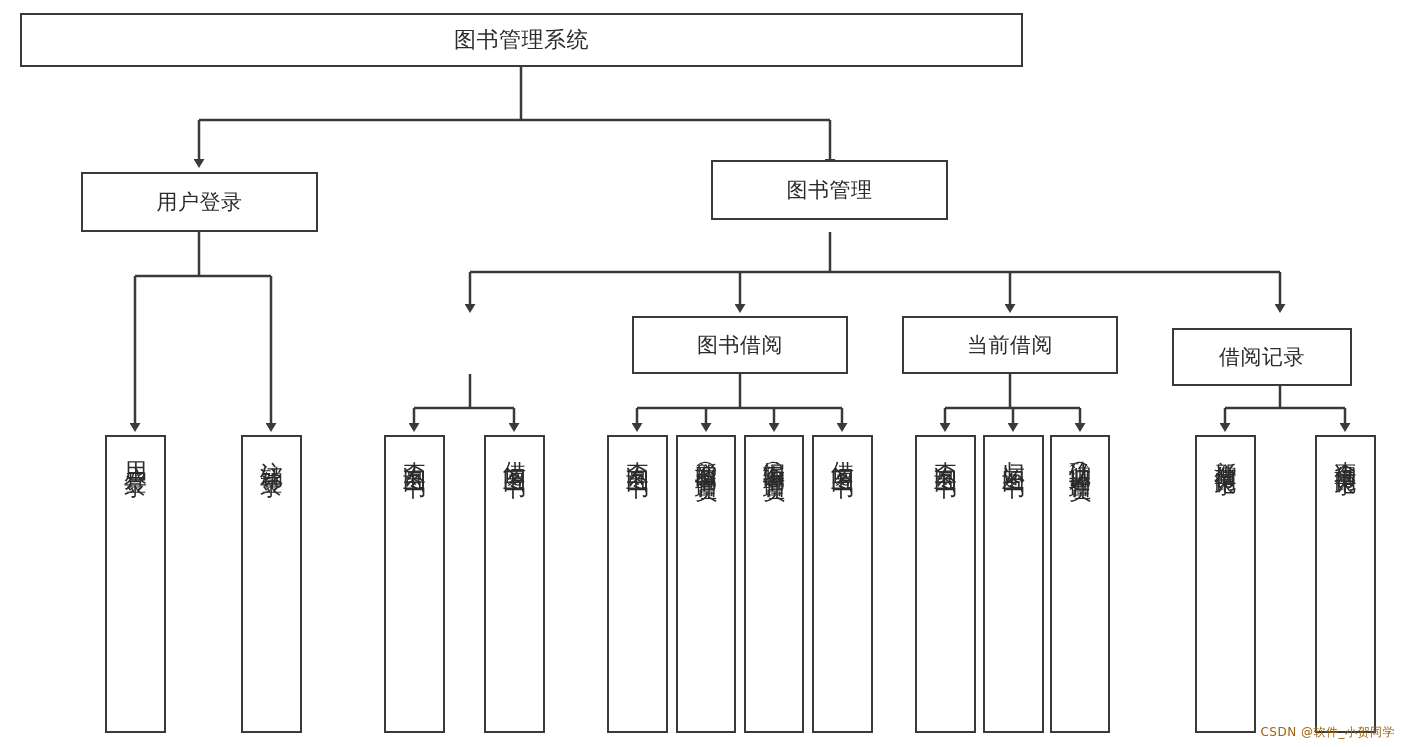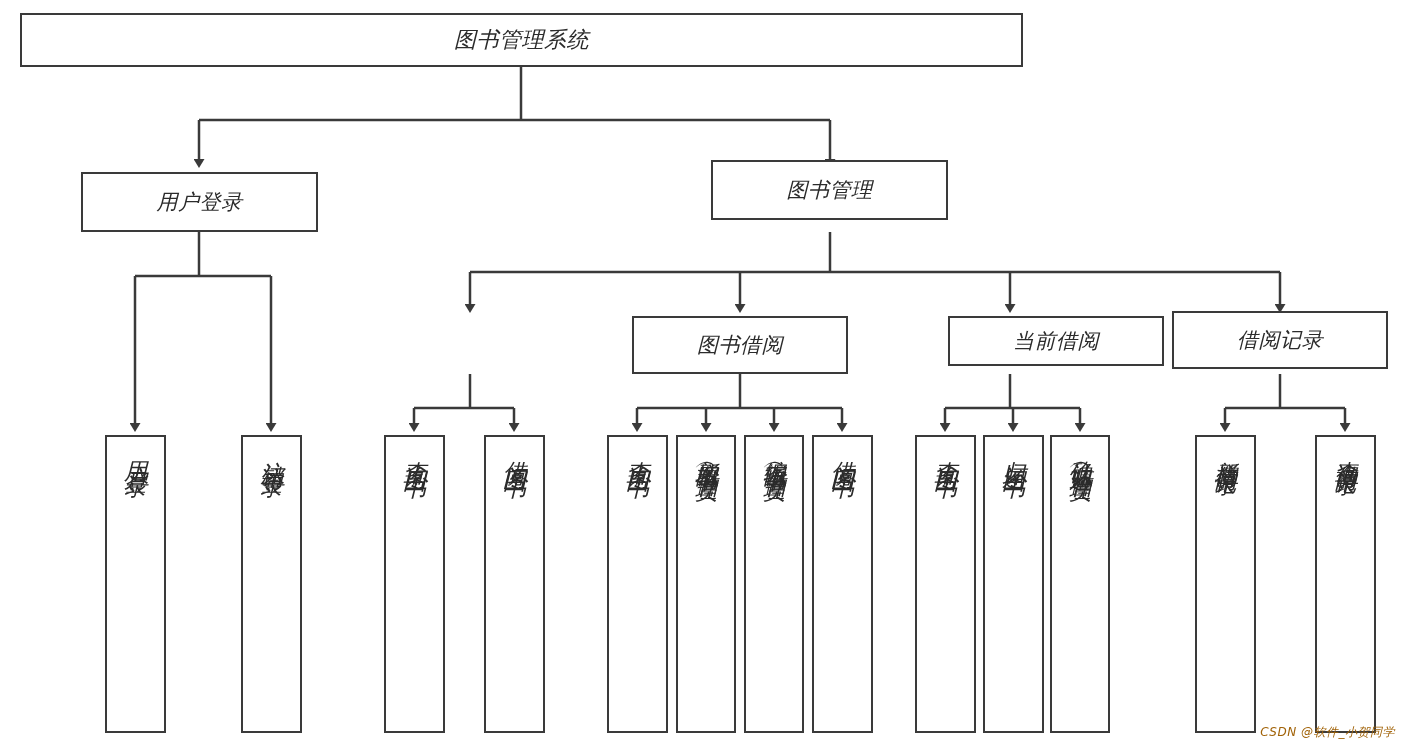--- a/index.html
+++ b/index.html
@@ -9,21 +9,20 @@
   }
   body {
     font-family: "DejaVu Sans", "Liberation Sans", sans-serif;
   }
   #canvas {
     position: relative;
     width: 1405px;
     height: 747px;
     background: #ffffff;
     overflow: hidden;
-    font-style: italic;
   }
   #edges {
     position: absolute;
     left: 0;
     top: 0;
     width: 1405px;
     height: 747px;
     pointer-events: none;
   }
   .node {
@@ -141,25 +140,25 @@
 
   <div class="node horizontal" style="left:711px; top:160px; width:237px; height:60px;">
     <span class="label">图书管理</span>
   </div>
 
 
   <div class="node horizontal" style="left:632px; top:316px; width:216px; height:58px;">
     <span class="label">图书借阅</span>
   </div>
 
-  <div class="node horizontal" style="left:948px; top:316px; width:216px; height:50px;">
+  <div class="node horizontal" style="left:902px; top:316px; width:216px; height:58px;">
     <span class="label">当前借阅</span>
   </div>
 
-  <div class="node horizontal" style="left:1172px; top:311px; width:216px; height:58px;">
+  <div class="node horizontal" style="left:1172px; top:328px; width:180px; height:58px;">
     <span class="label">借阅记录</span>
   </div>
 
   <div class="node vertical" style="left:105px; top:435px; width:61px; height:298px;">
     <span class="label">用户登录</span>
   </div>
 
   <div class="node vertical" style="left:241px; top:435px; width:61px; height:298px;">
     <span class="label">注销登录</span>
   </div>

